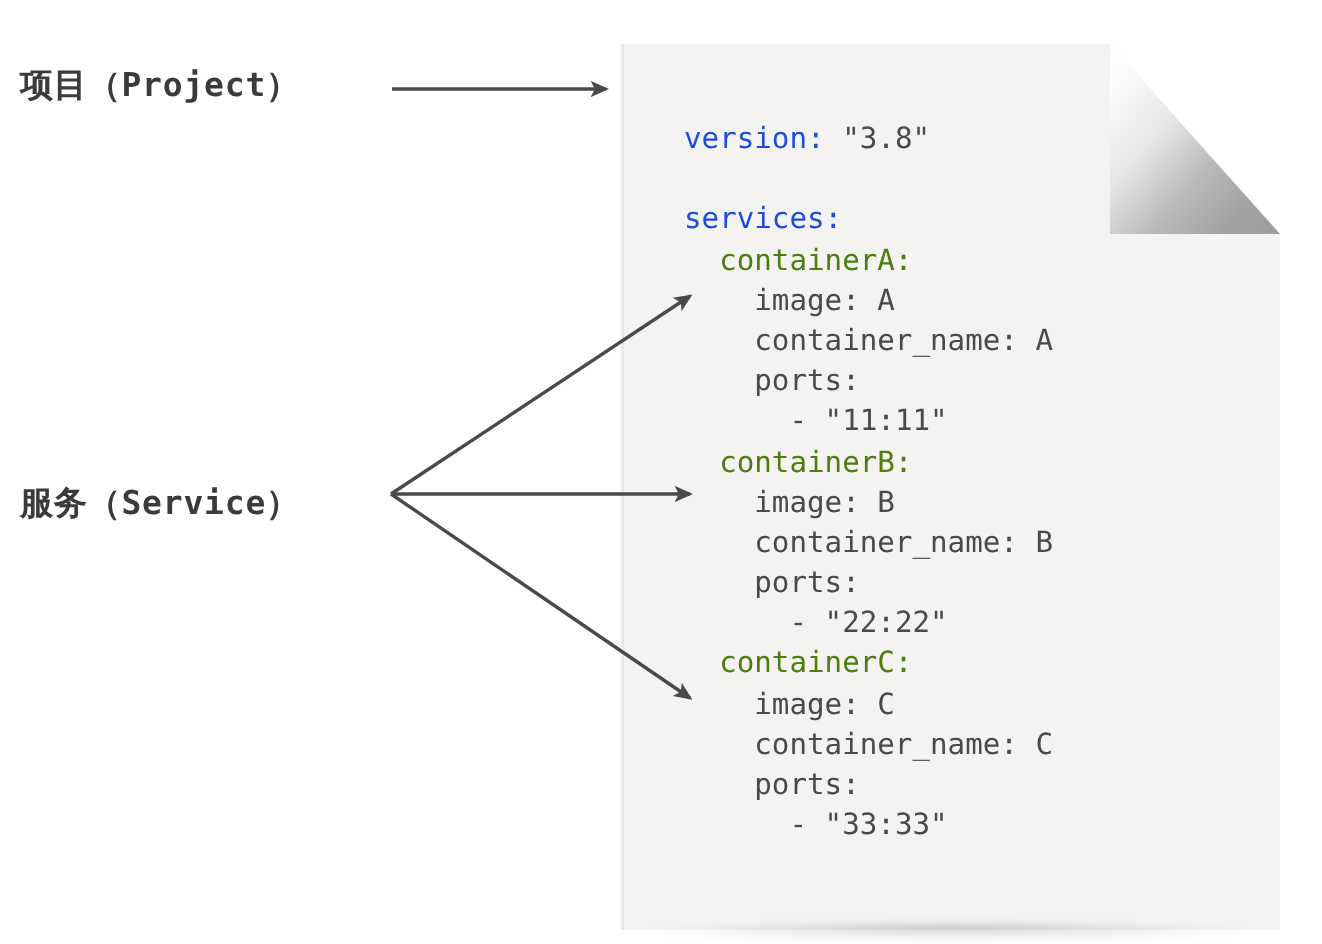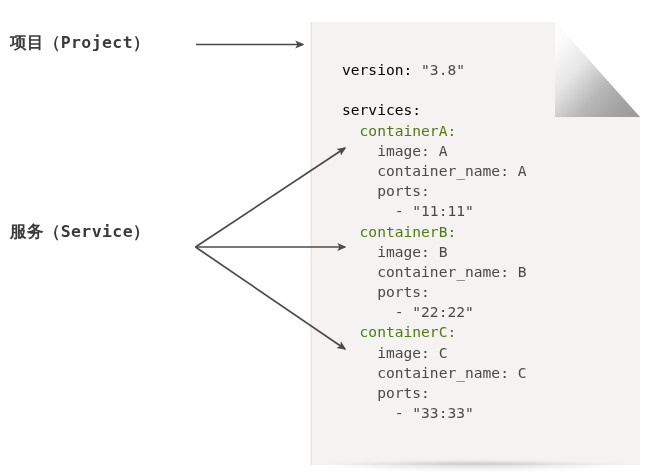--- a/index.html
+++ b/index.html
@@ -26,21 +26,21 @@
   .side-label {
     position: absolute;
     font-family: "DejaVu Sans Mono", "Liberation Mono", monospace;
     font-weight: bold;
     font-size: 16.5px;
     letter-spacing: 0.4px;
     color: #3b3b3b;
     white-space: nowrap;
   }
   #label-project { left: 10px; top: 32px; }
-  #label-service { left: 10px; top: 221px; }
+  #label-service { left: 10px; top: 241px; }
 
   
   #paper-wrap {
     position: absolute;
     left: 310px;
     top: 22px;
     width: 330px;
     height: 443px;
   }
   #paper {
@@ -93,21 +93,21 @@
     position: absolute;
     left: 32px;
     top: 38px;
     font-family: "DejaVu Sans Mono", "Liberation Mono", monospace;
     font-size: 14.6px;
     line-height: 20.2px;
     white-space: pre;
     color: #4a4a4a;
   }
   #yaml .ln { display: block; height: 20.2px; }
-  #yaml .key      { color: #000000; }
+  #yaml .key      { color: #1d4ed8; }
   #yaml .svcname  { color: #4d7c0f; }
   #yaml .plain    { color: #4a4a4a; }
 
   
   #arrows {
     position: absolute;
     left: 0; top: 0;
     width: 661px; height: 472px;
     pointer-events: none;
   }

